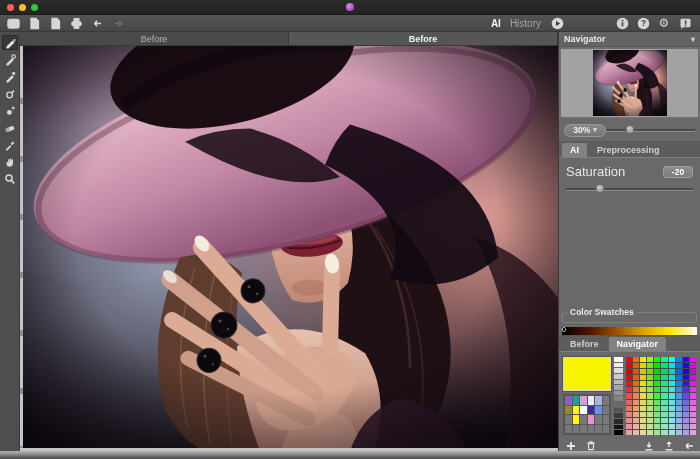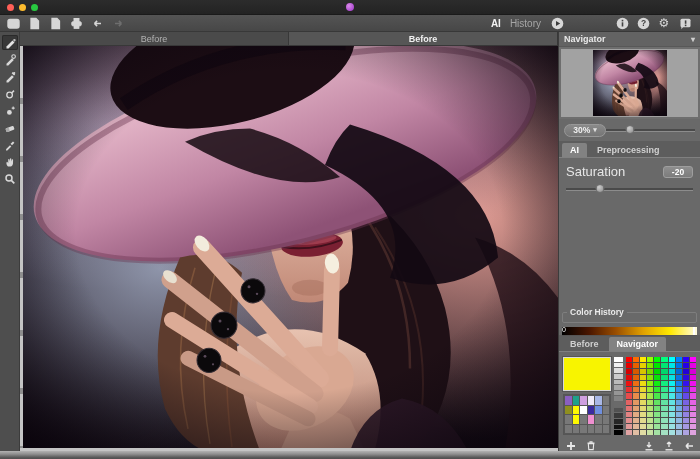--- a/index.html
+++ b/index.html
@@ -390,21 +390,21 @@
         <span class="sat-value">-20</span>
       </div>
       <div class="slider sat-slider">
         <div class="track"></div>
         <div class="thumb" style="left: 27%;"></div>
       </div>
 
       <div class="flex-spacer"></div>
 
       <div class="history-box">
-        <span class="legend">Color History</span>
+        <span class="legend">Color Swatches</span>
         <div class="history-row">
             <div class="hsw" style="background: rgb(94, 42, 42);"></div>
             <div class="hsw" style="background: rgb(22, 22, 22);"></div>
             <div class="hsw" style="background: rgb(110, 36, 54);"></div>
             <div class="hsw" style="background: rgb(207, 160, 95);"></div>
             <div class="hsw" style="background: rgb(94, 58, 88);"></div>
             <div class="hsw" style="background: rgb(23, 18, 28);"></div>
             <div class="hsw" style="background: rgb(138, 74, 66);"></div>
             <div class="hsw" style="background: rgb(0, 255, 224);"></div>
             <div class="hsw" style="background: rgb(255, 140, 15);"></div>

